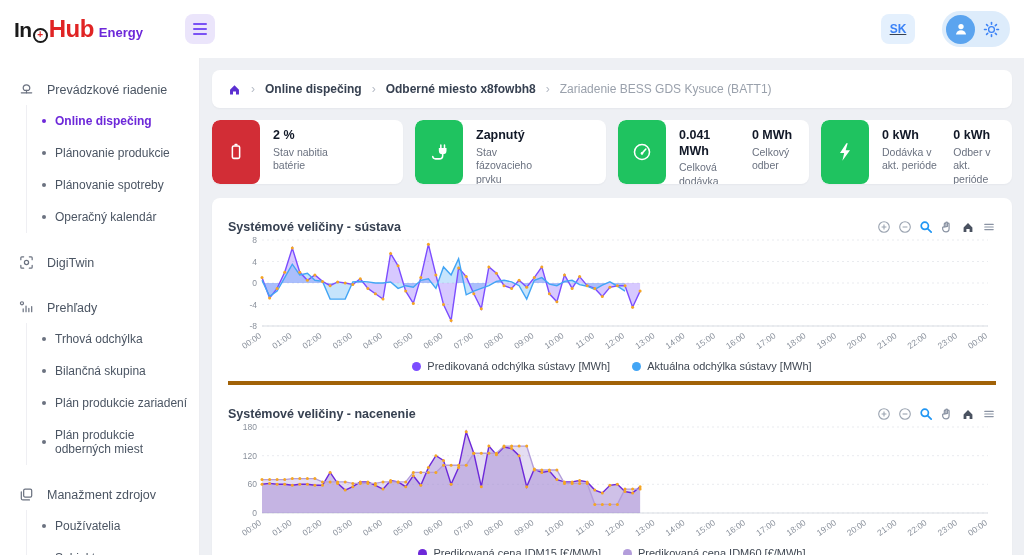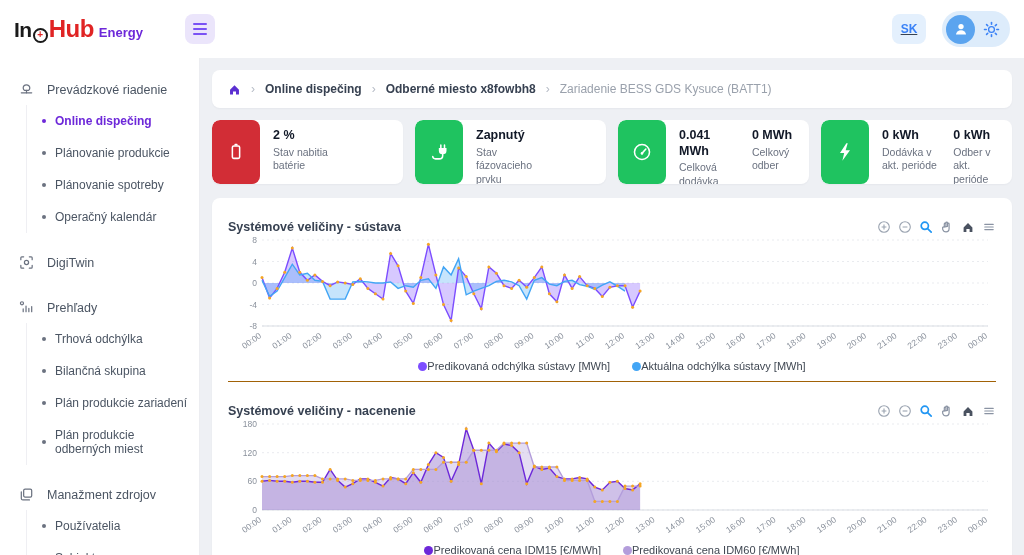--- a/index.html
+++ b/index.html
@@ -11,21 +11,21 @@
   .logo { display:flex; align-items:baseline; cursor:pointer; }
   .logo .p1 { font-size:21px; font-weight:bold; color:#1a1a1a; letter-spacing:-0.5px; }
   .logo .o-mark { display:inline-flex; width:15px; height:15px; border:2.5px solid #1a1a1a; border-radius:50%;
     align-items:center; justify-content:center; margin:0 1px; position:relative; top:1px; }
   .logo .o-mark span { color:#e02424; font-size:10px; font-weight:bold; line-height:1; }
   .logo .p2 { font-size:24px; font-weight:bold; color:#e02424; letter-spacing:-0.5px; }
   .logo .p3 { font-size:13px; font-weight:bold; color:#6d28d9; margin-left:5px; }
   .burger { margin-left:42px; width:30px; height:30px; border-radius:8px; background:#ebe5fb; border:none;
     display:flex; flex-direction:column; justify-content:center; align-items:center; gap:3px; cursor:pointer; }
   .burger i { display:block; width:14px; height:2px; background:#7a52f4; border-radius:2px; }
-  .topbar-right { margin-left:auto; display:flex; align-items:center; gap:16px;text-decoration:underline; }
+  .topbar-right { margin-left:auto; display:flex; align-items:center; gap:27px;text-decoration:underline; }
   .lang-badge { width:34px; height:30px; border-radius:8px; background:#e4f0fd; color:#3b82f6;
     font-size:12px; font-weight:bold; display:flex; align-items:center; justify-content:center; cursor:pointer; }
   .user-pill { height:36px; border-radius:18px; background:#ddecfb; display:flex; align-items:center;
     gap:8px; padding:0 10px 0 4px; }
   .avatar { width:29px; height:29px; border-radius:50%; background:#5ba4ef; display:flex; align-items:center; justify-content:center; cursor:pointer; }
   .gear { cursor:pointer; display:flex; }
 
   
   .shell { display:flex; height:507px;border-radius:15px; }
   .sidebar { width:200px; background:#fff; border-right:1px solid #ecedf1; padding-top:16px; overflow:hidden; flex-shrink:0; }
@@ -51,34 +51,34 @@
   .kpi-card { flex:1; background:#fff; border-radius:8px; height:64px; display:flex; align-items:stretch;
     box-shadow:0 1px 2px rgba(16,24,40,.04); overflow:hidden; }
   .kpi-icon { width:48px; border-radius:8px; display:flex; align-items:center; justify-content:center; flex-shrink:0; }
   .kpi-vals { display:flex; gap:14px; padding:8px 8px 8px 13px; align-items:flex-start; }
   .kpi-col { max-width:74px; }
   .kpi-col .val { font-size:12.5px; font-weight:bold; color:#111827; line-height:1.25; }
   .kpi-col .lbl { font-size:10.5px; color:#6b7280; line-height:1.3; margin-top:2px; }
 
   .charts-panel { background:#fff; border-radius:8px 8px 0 0; margin-top:14px; padding:0 16px; flex:1;
     box-shadow:0 1px 2px rgba(16,24,40,.04); overflow:hidden; }
-  .chart-sec { padding-top:12px; border-bottom:1px solid #a16207; }
+  .chart-sec { padding-top:12px; border-bottom:4px solid #a16207; }
   .chart-sec:last-child { border-bottom:none; }
   .sec-head { display:flex; align-items:flex-end; justify-content:space-between; height:24px; }
   .sec-title { font-size:12.5px; font-weight:bold; color:#374151; }
   .tb-bar { display:flex; align-items:center; gap:7px; }
   .tbi { display:flex; cursor:pointer; }
   .tbi svg { width:14px; height:14px; }
   .s-gray { fill:none; stroke:#9aa3b0; stroke-width:1.1; }
   .s-blue { fill:none; stroke:#2196f3; stroke-width:1.7; stroke-linecap:round; }
   .s-gray2 { fill:none; stroke:#8a93a3; stroke-width:1.2; stroke-linecap:round; stroke-linejoin:round; }
   .plot { display:block; width:768px; height:124px; cursor:crosshair; }
   .tick { font-size:8.5px; fill:#8a919c; font-family:"Liberation Sans",sans-serif; }
   .legend { display:flex; justify-content:center; gap:22px; padding:2px 0 9px 0; }
-  .li { display:flex; align-items:center; font-size:11px; color:#3f4752; cursor:pointer; }
+  .li { display:flex; align-items:center; gap:6px; font-size:11px; color:#3f4752; cursor:pointer; }
   .dot { width:9px; height:9px; border-radius:50%; display:inline-block; }
 </style>
 </head>
 <body>
 
 <header class="topbar">
   <div class="logo">
     <span class="p1">In</span>
       <span class="o-mark">
         <span>+</span>

